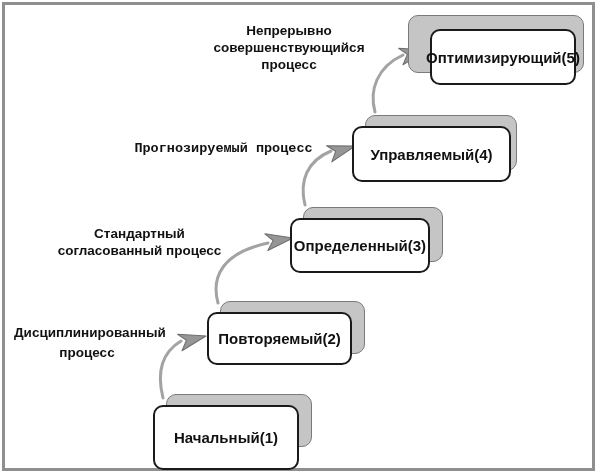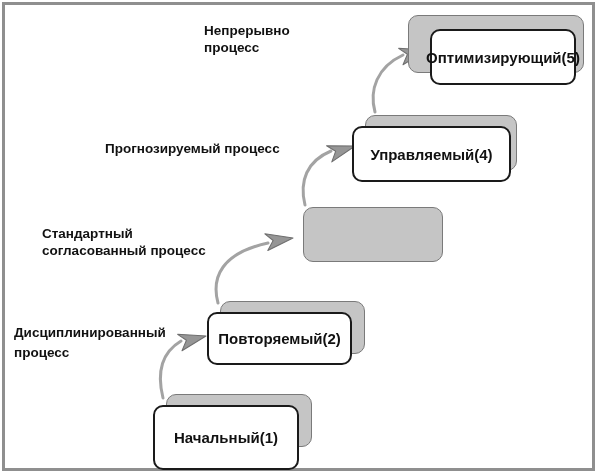--- a/index.html
+++ b/index.html
@@ -46,25 +46,25 @@
   .b3{left:290px;top:218px;width:140px;height:55px;}
   .b4{left:352px;top:126px;width:159px;height:56px;}
   .b5{left:430px;top:29px;width:146px;height:56px;}
   
   .b1s{left:166px;top:394px;width:146px;height:53px;}
   .b2s{left:220px;top:301px;width:145px;height:53px;}
   .b3s{left:303px;top:207px;width:140px;height:55px;}
   .b4s{left:365px;top:115px;width:152px;height:56px;}
   .b5s{left:408px;top:15px;width:176px;height:58px;}
   .t-label{
-    position:absolute;text-align:left;font-weight:bold;
+    position:absolute;text-align:center;font-weight:bold;
     font-size:13.5px;line-height:17px;color:var(--text);
   }
   .t1{left:204px;top:22px;width:170px;}
-  .t2{left:105px;top:140px;width:195px;}
+  .t2{left:126px;top:140px;width:195px;font-family:Liberation Mono, monospace;}
   .t3{left:42px;top:225px;width:195px;}
   .t4{left:14px;top:323px;width:146px;line-height:20px;}
 </style>
 </head>
 <body>
 
 <div class="canvas">
 
   <div class="frame"></div>
 
@@ -106,31 +106,36 @@
   <div class="card-shadow b5s"></div>
 
   <div class="card b1">
     <div>Начальный</div>
     <div>(1)</div>
   </div>
   <div class="card b2">
     <div>Повторяемый</div>
     <div>(2)</div>
   </div>
+  <div class="card b3">
+    <div>Определенный</div>
+    <div>(3)</div>
+  </div>
   <div class="card b4">
     <div>Управляемый</div>
     <div>(4)</div>
   </div>
   <div class="card b5">
     <div>Оптимизирующий</div>
     <div>(5)</div>
   </div>
 
   <div class="t-label t1">
     <div>Непрерывно</div>
+    <div>совершенствующийся</div>
     <div>процесс</div>
   </div>
   <div class="t-label t2">
     <div>Прогнозируемый процесс</div>
   </div>
   <div class="t-label t3">
     <div>Стандартный</div>
     <div>согласованный процесс</div>
   </div>
   <div class="t-label t4">

